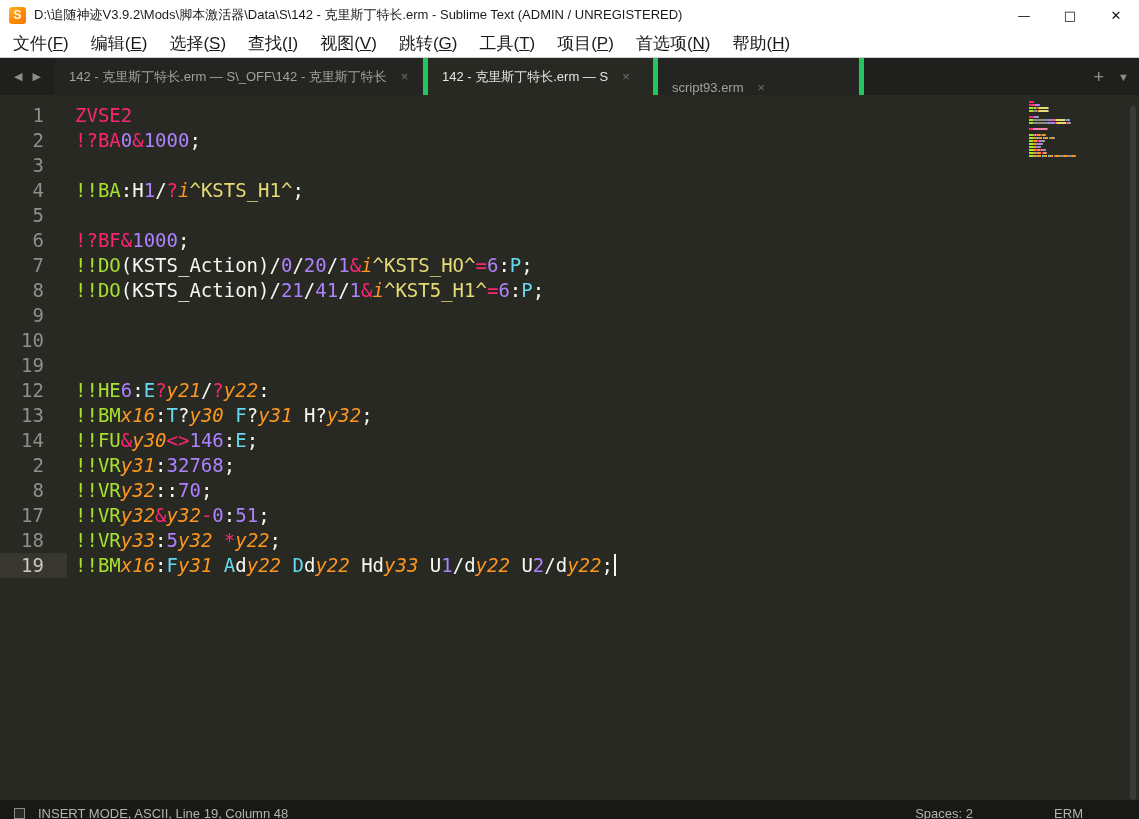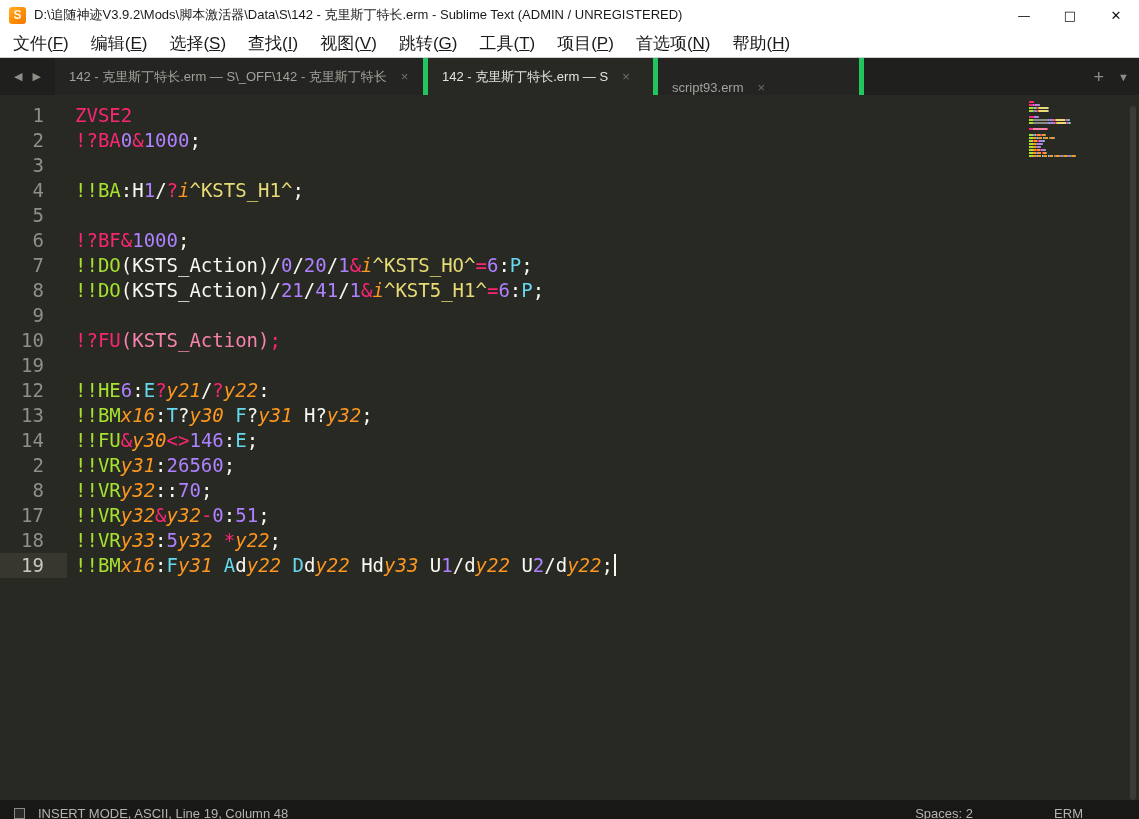--- a/index.html
+++ b/index.html
@@ -133,26 +133,26 @@
     <div class="code-area" id="code-area">
         <div class="code-line"><div class="gutter">1</div><div class="code-text"><span class="tk-pink">ZVSE2</span></div></div>
         <div class="code-line"><div class="gutter">2</div><div class="code-text"><span class="tk-pink">!?BA</span><span class="tk-purple">0</span><span class="tk-pink">&amp;</span><span class="tk-purple">1000</span><span class="tk-white">;</span></div></div>
         <div class="code-line"><div class="gutter">3</div></div>
         <div class="code-line"><div class="gutter">4</div><div class="code-text"><span class="tk-green">!!BA</span><span class="tk-white">:</span><span class="tk-white">H</span><span class="tk-purple">1</span><span class="tk-white">/</span><span class="tk-pink">?</span><span class="tk-orangei">i</span><span class="tk-yellow">^KSTS_H1^</span><span class="tk-white">;</span></div></div>
         <div class="code-line"><div class="gutter">5</div><div class="code-text"></div></div>
         <div class="code-line"><div class="gutter">6</div><div class="code-text"><span class="tk-pink">!?BF</span><span class="tk-pink">&amp;</span><span class="tk-purple">1000</span><span class="tk-white">;</span></div></div>
         <div class="code-line"><div class="gutter">7</div><div class="code-text"><span class="tk-green">!!DO</span><span class="tk-white">(KSTS_Action)/</span><span class="tk-purple">0</span><span class="tk-white">/</span><span class="tk-purple">20</span><span class="tk-white">/</span><span class="tk-purple">1</span><span class="tk-pink">&amp;</span><span class="tk-orangei">i</span><span class="tk-yellow">^KSTS_HO^</span><span class="tk-pink">=</span><span class="tk-purple">6</span><span class="tk-white">:</span><span class="tk-cyan">P</span><span class="tk-white">;</span></div></div>
         <div class="code-line"><div class="gutter">8</div><div class="code-text"><span class="tk-green">!!DO</span><span class="tk-white">(KSTS_Action)/</span><span class="tk-purple">21</span><span class="tk-white">/</span><span class="tk-purple">41</span><span class="tk-white">/</span><span class="tk-purple">1</span><span class="tk-pink">&amp;</span><span class="tk-orangei">i</span><span class="tk-yellow">^KST5_H1^</span><span class="tk-pink">=</span><span class="tk-purple">6</span><span class="tk-white">:</span><span class="tk-cyan">P</span><span class="tk-white">;</span></div></div>
         <div class="code-line"><div class="gutter">9</div><div class="code-text"></div></div>
-        <div class="code-line"><div class="gutter">10</div><div class="code-text"><span class="tk-pink">!?FU</span><span class="tk-lpink">(KSTS_Action)</span><span class="tk-pink">;</span></div></div>
+        <div class="code-line"><div class="gutter">10</div></div>
         <div class="code-line"><div class="gutter">19</div><div class="code-text"></div></div>
         <div class="code-line"><div class="gutter">12</div><div class="code-text"><span class="tk-green">!!HE</span><span class="tk-purple">6</span><span class="tk-white">:</span><span class="tk-cyan">E</span><span class="tk-pink">?</span><span class="tk-orangei">y21</span><span class="tk-white">/</span><span class="tk-pink">?</span><span class="tk-orangei">y22</span><span class="tk-white">:</span></div></div>
         <div class="code-line"><div class="gutter">13</div><div class="code-text"><span class="tk-green">!!BM</span><span class="tk-orangei">x16</span><span class="tk-white">:</span><span class="tk-cyan">T</span><span class="tk-white">?</span><span class="tk-orangei">y30</span><span class="tk-white"> </span><span class="tk-cyan">F</span><span class="tk-white">?</span><span class="tk-orangei">y31</span><span class="tk-white"> </span><span class="tk-white">H</span><span class="tk-white">?</span><span class="tk-orangei">y32</span><span class="tk-white">;</span></div></div>
         <div class="code-line"><div class="gutter">14</div><div class="code-text"><span class="tk-green">!!FU</span><span class="tk-pink">&amp;</span><span class="tk-orangei">y30</span><span class="tk-pink">&lt;&gt;</span><span class="tk-purple">146</span><span class="tk-white">:</span><span class="tk-cyan">E</span><span class="tk-white">;</span></div></div>
-        <div class="code-line"><div class="gutter">2</div><div class="code-text"><span class="tk-green">!!VR</span><span class="tk-orangei">y31</span><span class="tk-white">:</span><span class="tk-purple">26560</span><span class="tk-white">;</span></div></div>
+        <div class="code-line"><div class="gutter">2</div><div class="code-text"><span class="tk-green">!!VR</span><span class="tk-orangei">y31</span><span class="tk-white">:</span><span class="tk-purple">32768</span><span class="tk-white">;</span></div></div>
         <div class="code-line"><div class="gutter">8</div><div class="code-text"><span class="tk-green">!!VR</span><span class="tk-orangei">y32</span><span class="tk-white">::</span><span class="tk-purple">70</span><span class="tk-white">;</span></div></div>
         <div class="code-line"><div class="gutter">17</div><div class="code-text"><span class="tk-green">!!VR</span><span class="tk-orangei">y32</span><span class="tk-pink">&amp;</span><span class="tk-orangei">y32</span><span class="tk-pink">-</span><span class="tk-purple">0</span><span class="tk-white">:</span><span class="tk-purple">51</span><span class="tk-white">;</span></div></div>
         <div class="code-line"><div class="gutter">18</div><div class="code-text"><span class="tk-green">!!VR</span><span class="tk-orangei">y33</span><span class="tk-white">:</span><span class="tk-purple">5</span><span class="tk-orangei">y32</span><span class="tk-white"> </span><span class="tk-pink">*</span><span class="tk-orangei">y22</span><span class="tk-white">;</span></div></div>
         <div class="code-line"><div class="gutter cur">19</div><div class="code-text"><span class="tk-green">!!BM</span><span class="tk-orangei">x16</span><span class="tk-white">:</span><span class="tk-cyan">F</span><span class="tk-orangei">y31</span><span class="tk-white"> </span><span class="tk-cyan">A</span><span class="tk-white">d</span><span class="tk-orangei">y22</span><span class="tk-white"> </span><span class="tk-cyan">D</span><span class="tk-white">d</span><span class="tk-orangei">y22</span><span class="tk-white"> </span><span class="tk-white">Hd</span><span class="tk-orangei">y33</span><span class="tk-white"> U</span><span class="tk-purple">1</span><span class="tk-white">/d</span><span class="tk-orangei">y22</span><span class="tk-white"> U</span><span class="tk-purple">2</span><span class="tk-white">/d</span><span class="tk-orangei">y22</span><span class="tk-white">;</span><span class="cursor"></span></div></div>
       </div>
     <div class="minimap" id="minimap">
         <div class="mm-line"><span class="mm-tok" style="width: 5px; background: rgb(249, 38, 114);"></span></div>
         <div class="mm-line"><span class="mm-tok" style="width: 4px; background: rgb(249, 38, 114);"></span><span class="mm-tok" style="width: 1px; background: rgb(174, 129, 255);"></span><span class="mm-tok" style="width: 1px; background: rgb(249, 38, 114);"></span><span class="mm-tok" style="width: 4px; background: rgb(174, 129, 255);"></span><span class="mm-tok" style="width: 1px; background: rgb(141, 141, 135);"></span></div>
         <div class="mm-line"><span class="mm-tok" style="width: 4px; background: rgb(166, 226, 46);"></span><span class="mm-tok" style="width: 1px; background: rgb(141, 141, 135);"></span><span class="mm-tok" style="width: 1px; background: rgb(166, 226, 46);"></span><span class="mm-tok" style="width: 1px; background: rgb(102, 217, 239);"></span><span class="mm-tok" style="width: 1px; background: rgb(141, 141, 135);"></span><span class="mm-tok" style="width: 1px; background: rgb(249, 38, 114);"></span><span class="mm-tok" style="width: 1px; background: rgb(253, 151, 31);"></span><span class="mm-tok" style="width: 9px; background: rgb(230, 219, 116);"></span><span class="mm-tok" style="width: 1px; background: rgb(141, 141, 135);"></span></div>
         <div class="mm-line"><span class="mm-tok" style="width: 4px; background: rgb(166, 226, 46);"></span><span class="mm-tok" style="width: 1px; background: rgb(141, 141, 135);"></span><span class="mm-tok" style="width: 1px; background: rgb(141, 141, 135);"></span><span class="mm-tok" style="width: 1px; background: rgb(174, 129, 255);"></span><span class="mm-tok" style="width: 1px; background: rgb(141, 141, 135);"></span><span class="mm-tok" style="width: 1px; background: rgb(249, 38, 114);"></span><span class="mm-tok" style="width: 1px; background: rgb(253, 151, 31);"></span><span class="mm-tok" style="width: 9px; background: rgb(230, 219, 116);"></span><span class="mm-tok" style="width: 1px; background: rgb(141, 141, 135);"></span></div>

